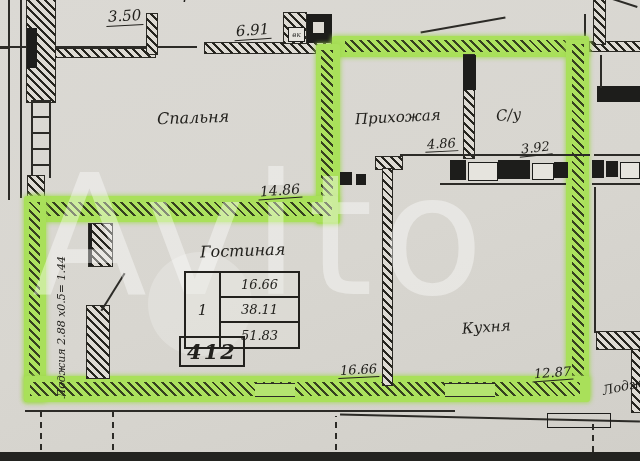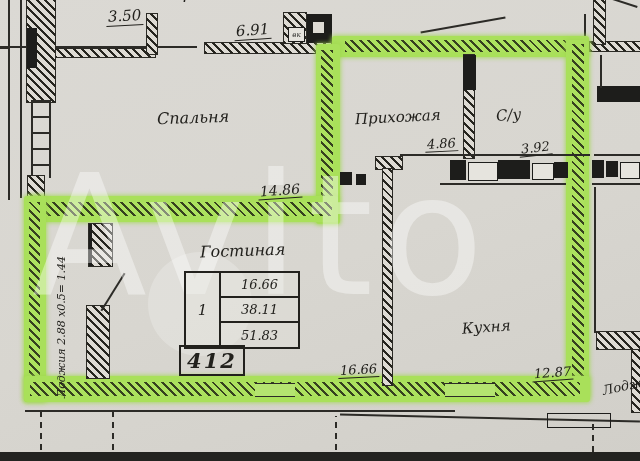--- a/index.html
+++ b/index.html
@@ -142,17 +142,17 @@
 
   <div class="lbl vtext" style="left:56px;top:238px;height:160px;font-size:11px;">Лоджия 2.88 х0.5= 1.44</div>
   <div class="lbl" style="left:602px;top:378px;font-size:13px;transform:rotate(-12deg);z-index:5;">Лоджия</div>
 
   <div class="stamp" style="left:184px;top:271px;width:112px;height:74px;background:rgba(230,228,222,.35);">
     <div class="cell" style="left:0;top:0;width:33px;height:74px;border-right:2px solid;font-size:15px;">1</div>
     <div class="cell" style="left:35px;top:0;width:77px;height:23px;border-bottom:2px solid;font-size:13px;">16.66</div>
     <div class="cell" style="left:35px;top:25px;width:77px;height:23px;border-bottom:2px solid;font-size:13px;">38.11</div>
     <div class="cell" style="left:35px;top:50px;width:77px;height:24px;font-size:13px;">51.83</div>
   </div>
-  <div class="abs" style="left:179px;top:345px;width:62px;height:27px;border:2px solid #22211d;display:flex;align-items:center;justify-content:center;text-align:center;">
+  <div class="abs" style="left:179px;top:336px;width:62px;height:27px;border:2px solid #22211d;display:flex;align-items:center;justify-content:center;text-align:center;">
     <span class="lbl" style="position:static;font-size:21px;font-weight:bold;letter-spacing:2px;">412</span>
   </div>
 
 </div>
 
 </body></html>

